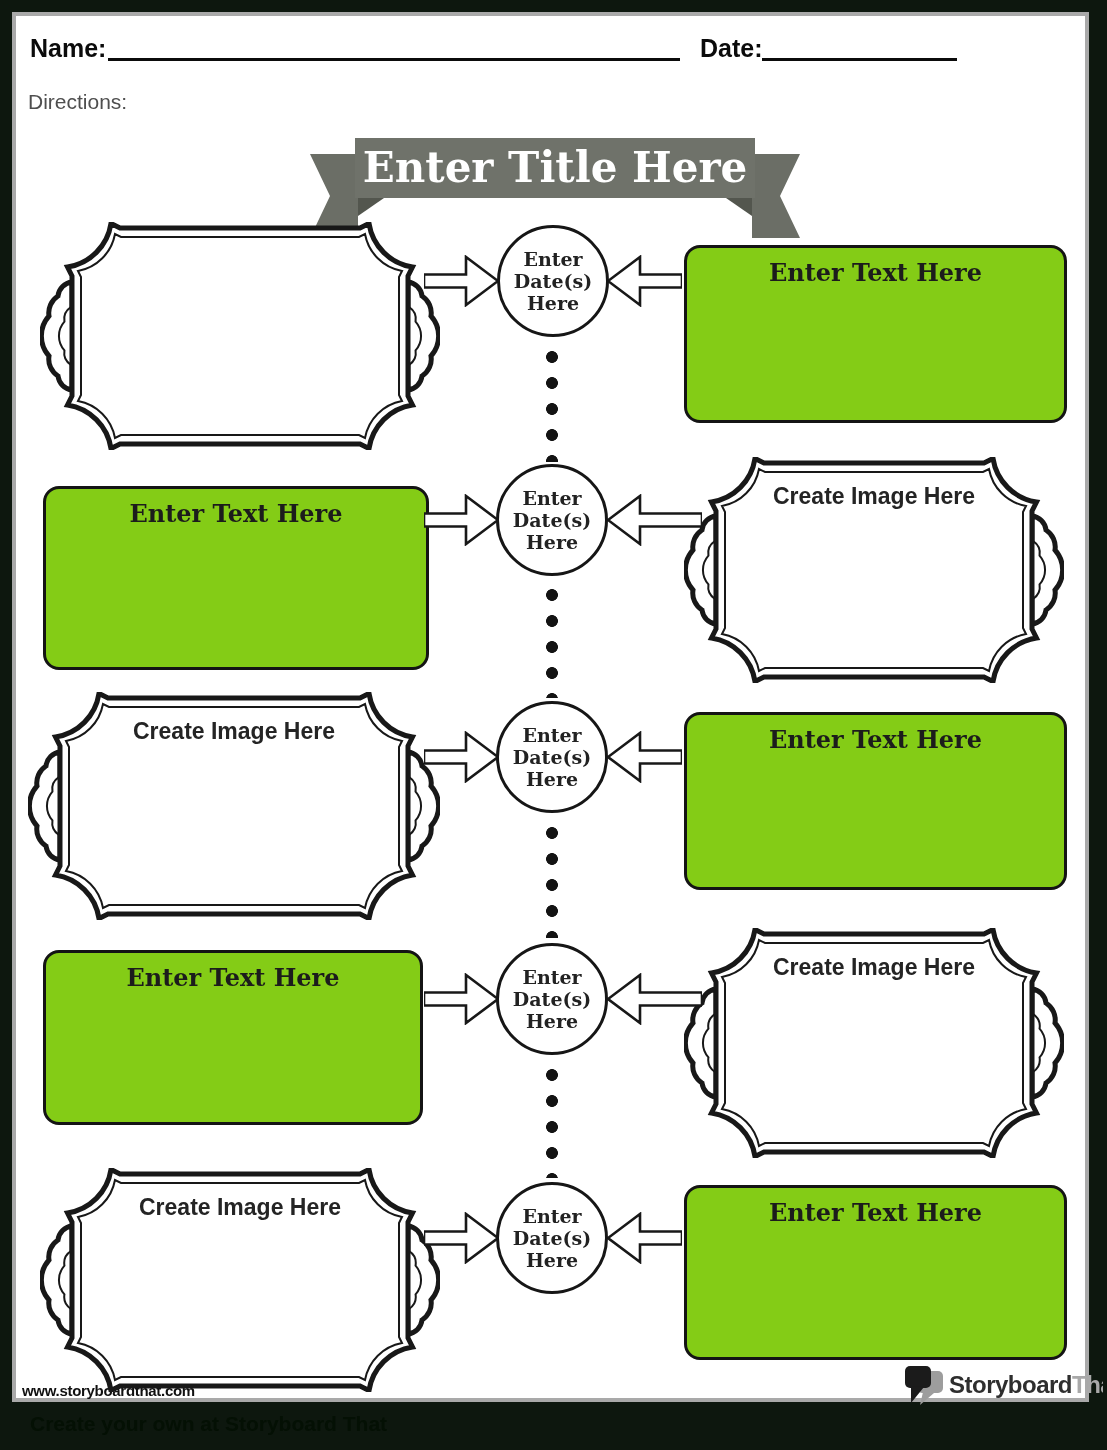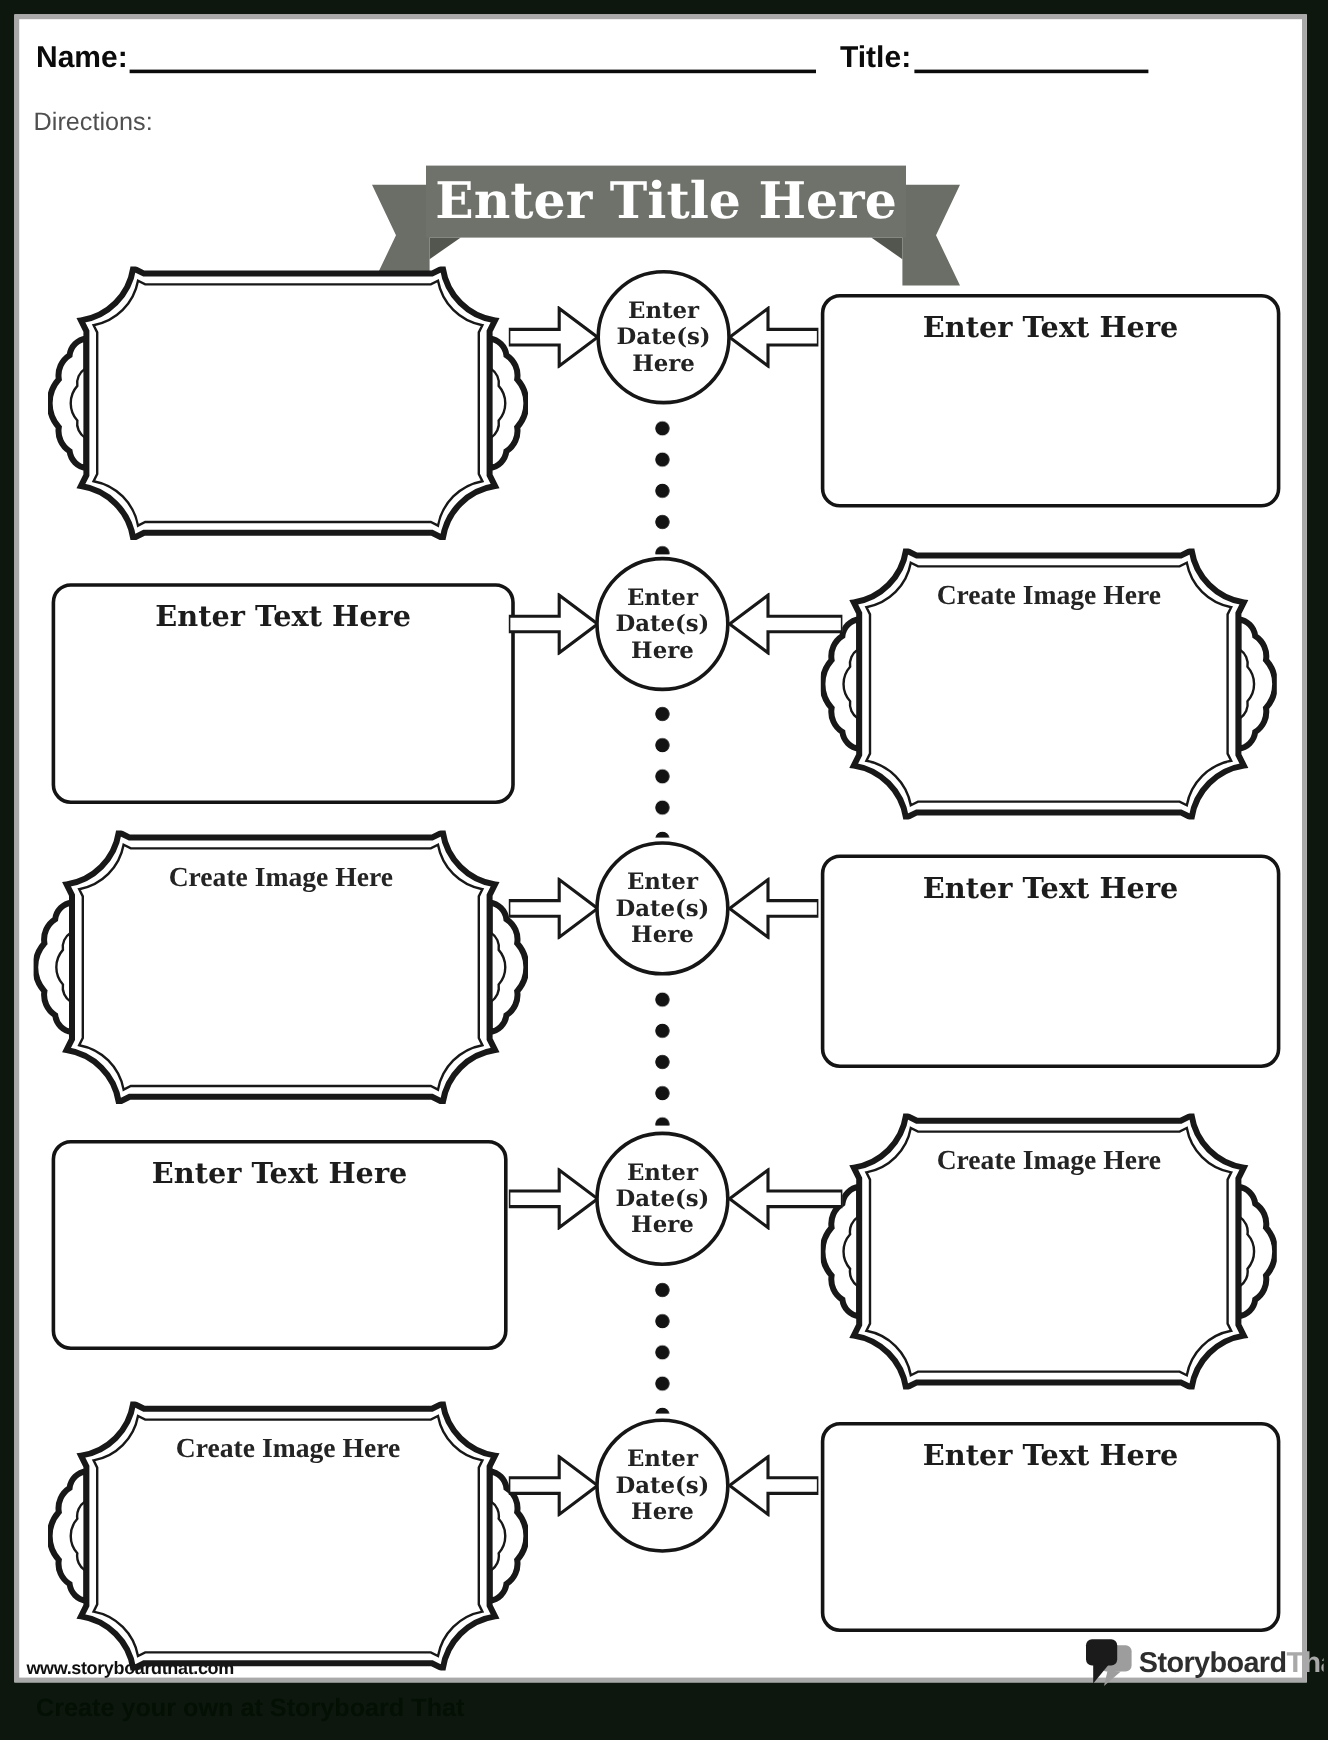--- a/index.html
+++ b/index.html
@@ -9,29 +9,29 @@
         background:#fff;border:4px solid #a9a9a9;box-sizing:border-box;}
   .canvas{position:absolute;left:0;top:0;width:879px;height:1450px;}
 
   .header-label{position:absolute;font-weight:bold;font-size:25px;color:#0b0b0b;}
   .u-line{position:absolute;height:0;border-bottom:3px solid #0b0b0b;}
   .directions{position:absolute;font-size:21px;color:#4f4f4f;}
 
   .banner-svg{position:absolute;left:300px;top:130px;z-index:1;}
   .banner-svg text{font-family:"DejaVu Serif",serif;font-weight:bold;font-size:42px;fill:#ffffff;}
 
-  .plain-box{position:absolute;background:#ffffff;border:3px solid #141414;border-radius:16px;
+  .plain-box{position:absolute;background:#84cc16;border:3px solid #141414;border-radius:16px;
              box-sizing:border-box;text-align:center;z-index:2;}
   .box-label{display:inline-block;margin-top:10px;font-family:"DejaVu Serif",serif;
              font-weight:bold;font-size:24px;color:#1c1c1c;}
 
   .ornate-frame{position:absolute;z-index:2;}
   .frame-svg{position:absolute;left:0;top:0;}
   .frame-label{position:absolute;left:0;right:0;top:26px;text-align:center;
-               font-family:Liberation Serif, serif;font-weight:bold;font-size:23px;color:#242424;}
+               font-family:Liberation Sans, sans-serif;font-weight:bold;font-size:23px;color:#242424;}
 
   .date-circle{position:absolute;width:112px;height:112px;box-sizing:border-box;background:#fff;
                border:3px solid #161616;border-radius:50%;display:flex;flex-direction:column;
                align-items:center;justify-content:center;z-index:4;text-align:center;}
   .date-circle span{font-family:"DejaVu Serif",serif;font-weight:bold;font-size:19px;
                     line-height:1.16;color:#222;}
 
   .arrow{position:absolute;z-index:3;}
   .dots{position:absolute;width:14px;z-index:1;
         background-image:radial-gradient(circle, #131313 5.6px, rgba(0,0,0,0) 6.2px);
@@ -46,21 +46,21 @@
 </head>
 <body>
 
 <div class="root">
   <div class="page"></div>
 
   <div class="canvas">
 
     <span class="header-label" style="left:30px;top:34px;">Name:</span>
     <div class="u-line" style="left:108px;top:58px;width:572px;"></div>
-    <span class="header-label" style="left:700px;top:34px;">Title:</span>
+    <span class="header-label" style="left:700px;top:34px;">Date:</span>
     <div class="u-line" style="left:762px;top:58px;width:195px;"></div>
     <span class="directions" style="left:28px;top:90px;text-align:center;">Directions:</span>
 
     <svg class="banner-svg" width="510" height="118" viewBox="0 0 510 118">
       <path d="M58,24 L10,24 L30,66 L10,108 L58,108 Z" fill="#6b6e66"></path>
       <path d="M452,24 L500,24 L480,66 L500,108 L452,108 Z" fill="#6b6e66"></path>
       <path d="M58,68 L84,68 L58,86 Z" fill="#53564e"></path>
       <path d="M452,68 L426,68 L452,86 Z" fill="#53564e"></path>
       <rect x="55" y="8" width="400" height="60" fill="#6f726a"></rect>
       <text x="255" y="52" text-anchor="middle">Enter Title Here</text>

